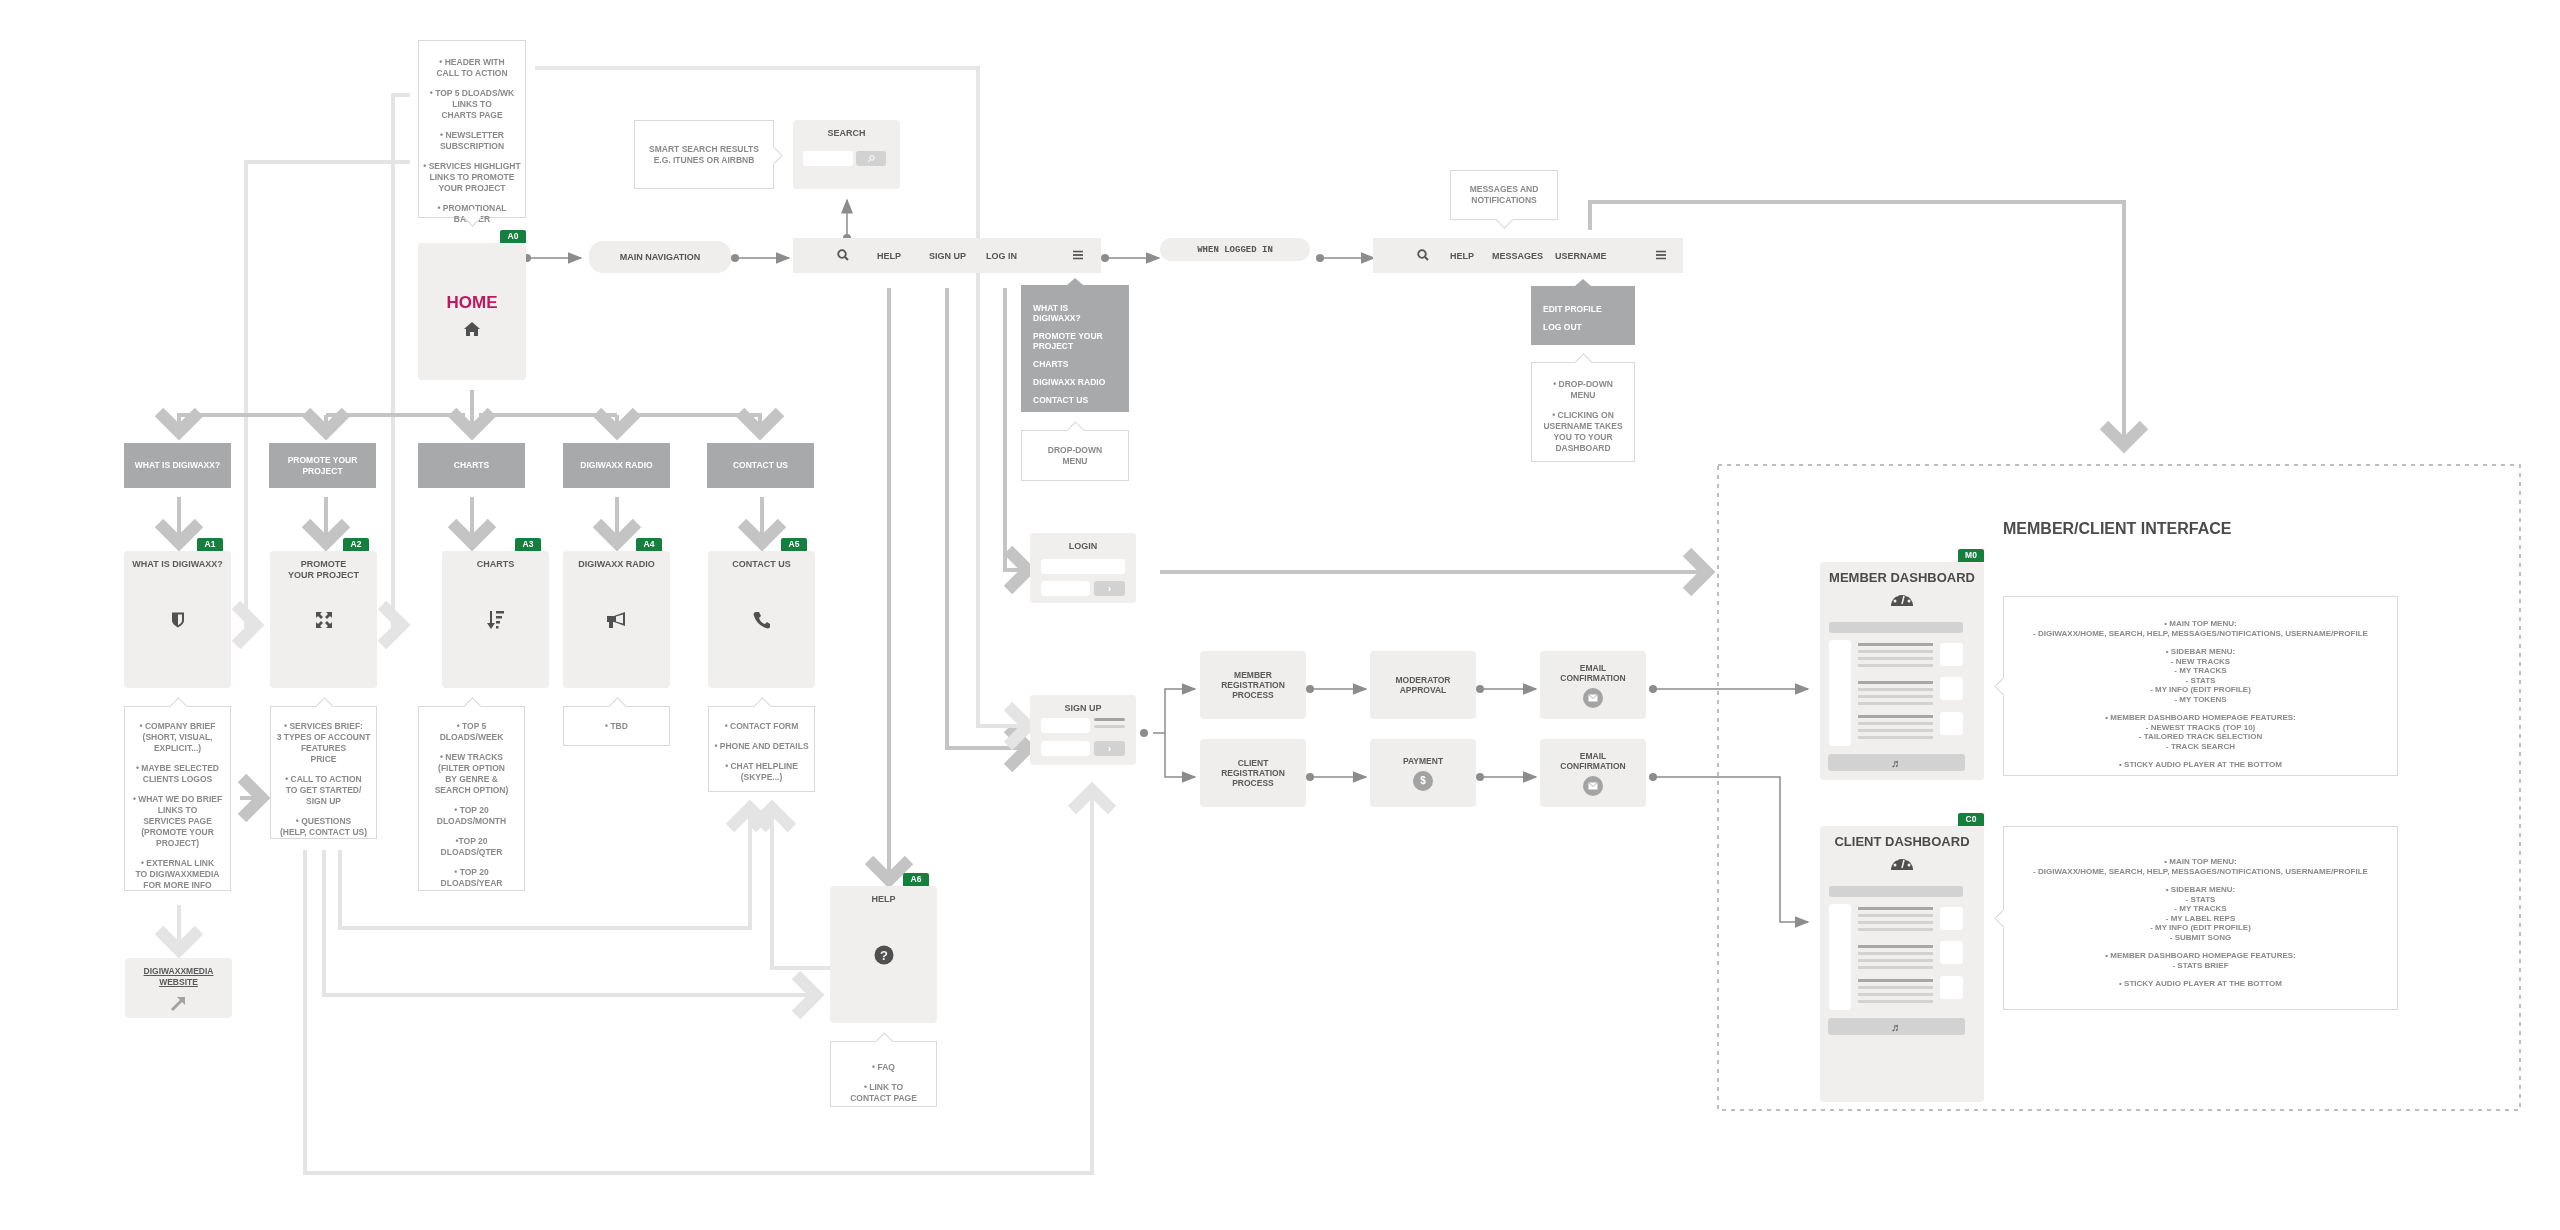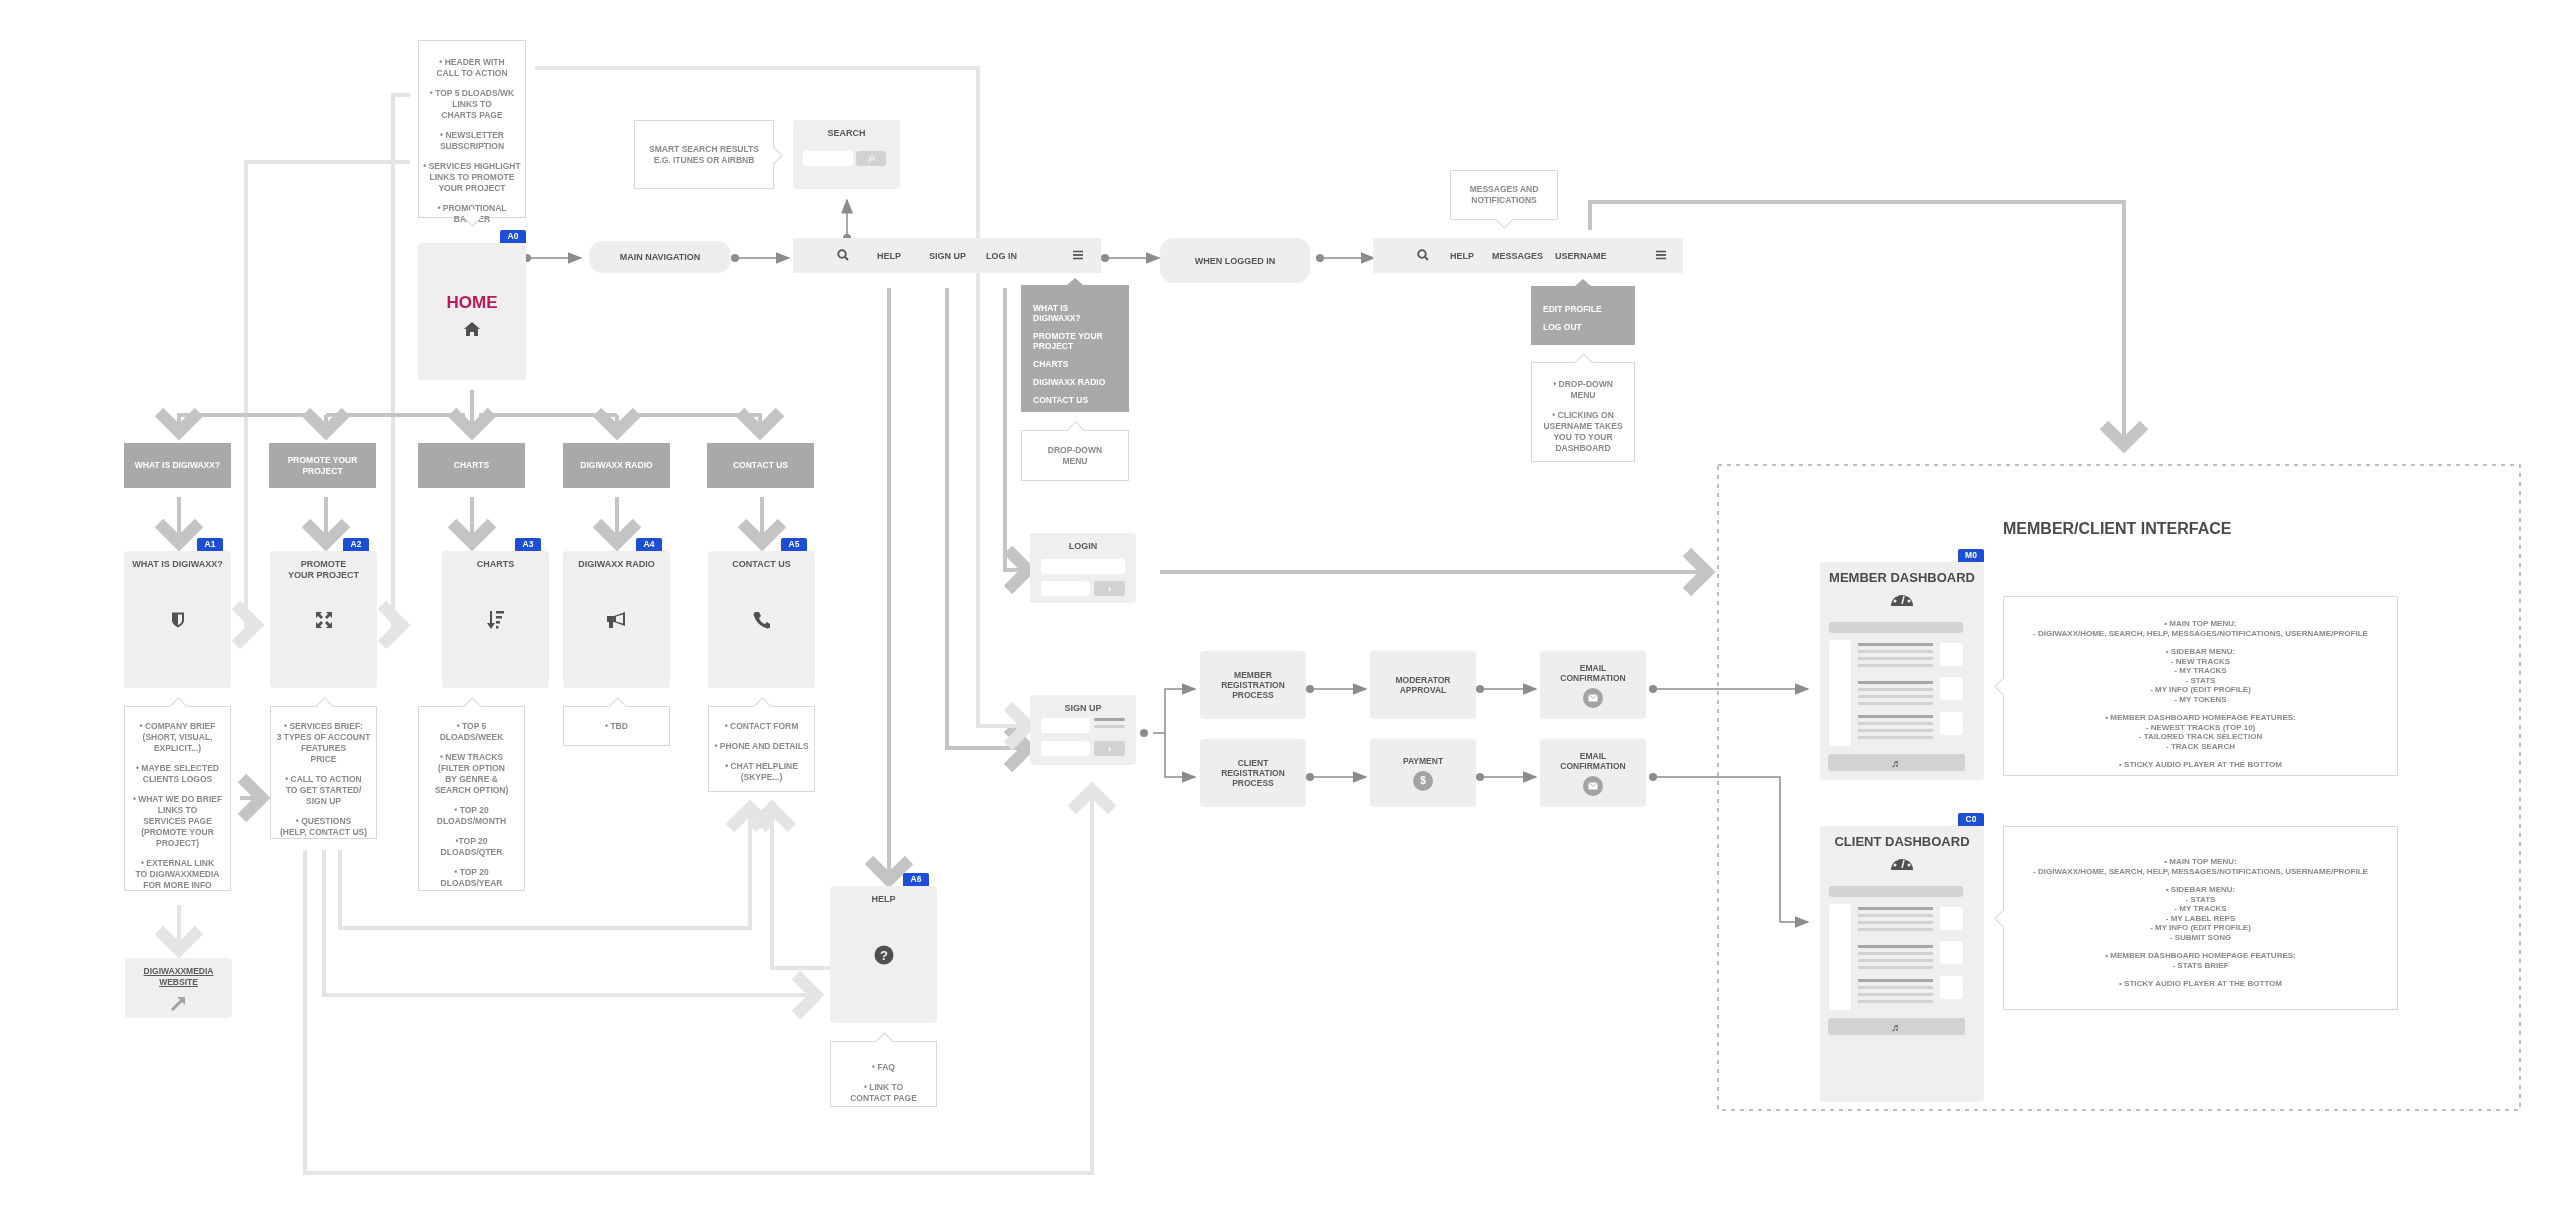--- a/index.html
+++ b/index.html
@@ -17,21 +17,21 @@
   .tip.up   { top:-7px; left:calc(50% - 6px); transform:rotate(45deg); }
   .tip.down { bottom:-7px; left:calc(50% - 6px); transform:rotate(225deg); }
   .tip.right{ right:-7px; top:calc(50% - 6px); transform:rotate(135deg); }
   .tip.left { left:-7px; top:calc(50% - 6px); transform:rotate(-45deg); }
 
   .page { position:absolute; box-sizing:border-box; background:#f0efee; border-radius:4px;
           text-align:center; color:#5a5a5a; font-weight:bold; }
   .page .ptitle { font-size:9px; line-height:11px; margin-top:8px; white-space:pre-line; }
   .page .picon { position:absolute; left:0; right:0; top:50%; transform:translateY(-50%);
                  display:flex; justify-content:center; }
-  .badge { position:absolute; background:#1d4ed8; color:#fff; font-weight:bold; font-size:8.5px;
+  .badge { position:absolute; background:#15803d; color:#fff; font-weight:bold; font-size:8.5px;
            width:26px; height:13px; line-height:13px; text-align:center; border-radius:2px 2px 0 0; }
 
   .gray-box { position:absolute; box-sizing:border-box; background:#a7a9ab; color:#fff; font-weight:bold;
               font-size:8.5px; text-align:center; line-height:11px; display:flex; align-items:center;
               justify-content:center; white-space:pre-line; }
 
   .pill { position:absolute; box-sizing:border-box; background:#efeeed; border-radius:14px;
           color:#555; font-weight:bold; font-size:9px; display:flex; align-items:center; justify-content:center; }
 
   .navbar { position:absolute; box-sizing:border-box; background:#efeeed; color:#555; font-weight:bold;
@@ -222,21 +222,21 @@
   <div class="ditem">CHARTS</div>
   <div class="ditem">DIGIWAXX RADIO</div>
   <div class="ditem">CONTACT US</div>
 </div>
 <div class="note" style="left:1021px;top:430px;width:108px;height:51px;display:flex;align-items:center;justify-content:center;white-space:pre-line;">
   <span>DROP-DOWN
 MENU</span>
   <span class="tip up"></span>
 </div>
 
-<div class="pill" style="left:1160px;top:238px;width:150px;height:45px;">
+<div class="pill" style="left:1160px;top:238px;width:150px;height:23px;font-family:Liberation Mono, monospace;">
   <span>WHEN LOGGED IN</span>
 </div>
 <div class="note" style="left:1450px;top:170px;width:108px;height:50px;display:flex;align-items:center;justify-content:center;white-space:pre-line;">
   <span>MESSAGES AND
 NOTIFICATIONS</span>
   <span class="tip down"></span>
 </div>
 <div class="navbar" style="left:1373px;top:238px;width:310px;height:35px;">
   <span style="left:44px;">
     <svg width="12" height="12" viewBox="0 0 12 12">

